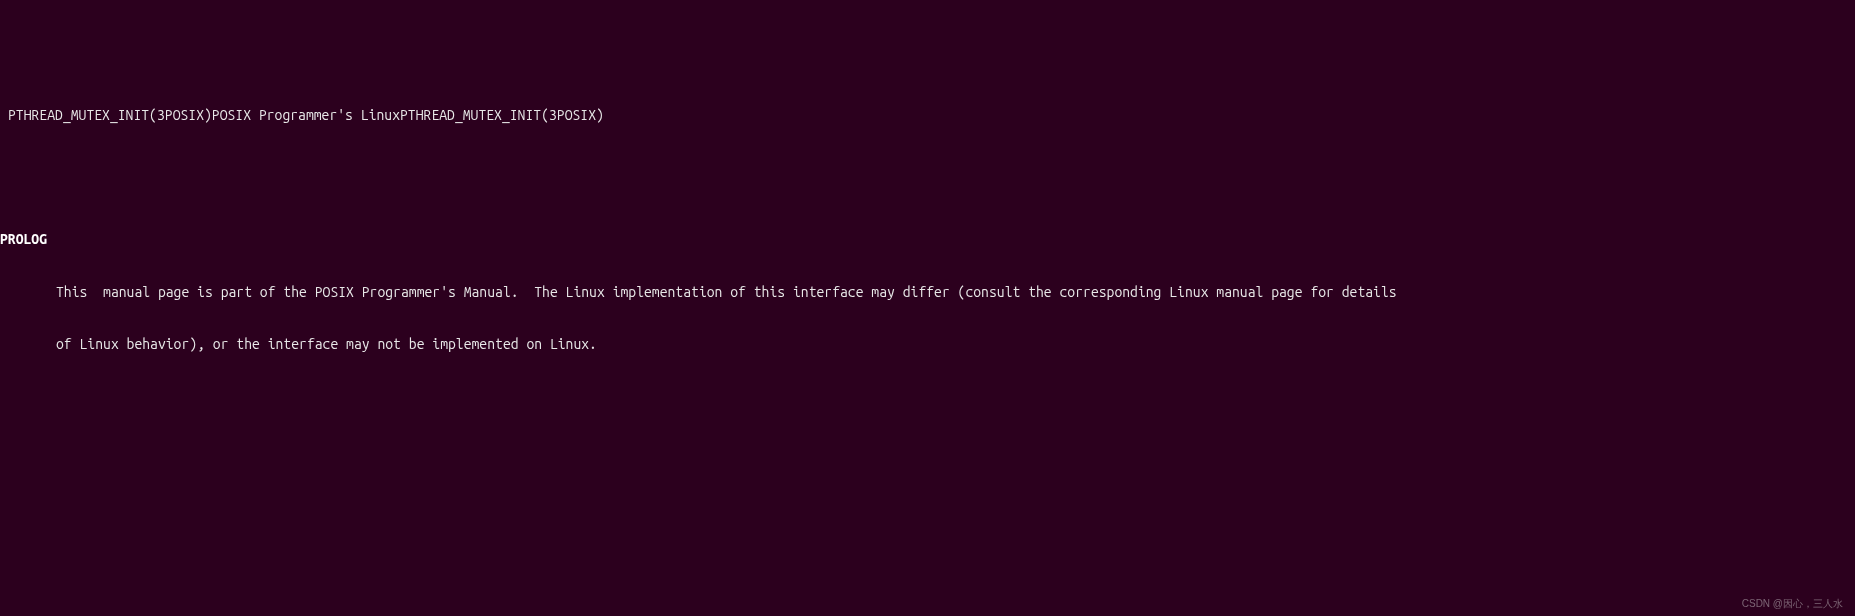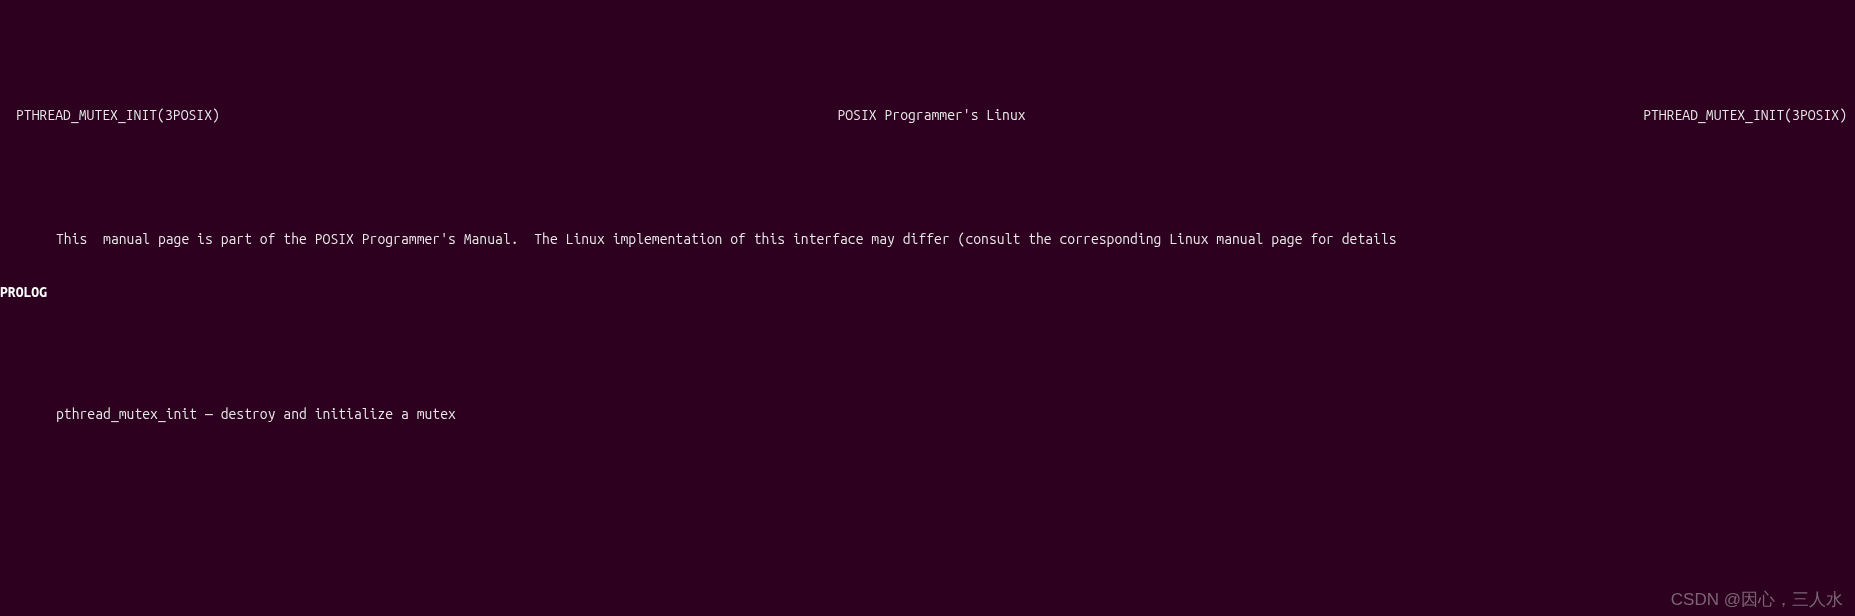--- a/index.html
+++ b/index.html
@@ -17,64 +17,63 @@
       height: 616px;
       overflow: hidden;
       position: relative;
       white-space: pre;
     }
     .content {
       padding: 0;
     }
     .header-row {
       display: flex;
-      justify-content: space-between;
-      padding: 2px 8px 2px 16px;
+      padding: 2px 8px 2px 8px;
     }
     .section-header {
       font-weight: bold;
       color: #ffffff;
       padding-left: 0;
     }
     .indented {
       padding-left: 56px;
     }
     .line {
       min-height: 17px;
     }
     .watermark {
       position: absolute;
       right: 12px;
       bottom: 6px;
       color: rgba(220, 220, 220, 0.45);
       font-family: sans-serif;
-      font-size: 17px;
+      font-size: 10px;
     }
     .blank-line {
       height: 17px;
     }
   </style>
 </head>
 <body>
 
 
 
 <div class="content">
   <div class="header-row line">
     <span>PTHREAD_MUTEX_INIT(3POSIX)</span>
     <span>POSIX Programmer's Linux</span>
     <span>PTHREAD_MUTEX_INIT(3POSIX)</span>
   </div>
   <div class="blank-line"></div>
 
+  <div class="line section-header">PROLOG</div>
   <div class="line indented">This  manual page is part of the POSIX Programmer's Manual.  The Linux implementation of this interface may differ (consult the corresponding Linux manual page for details</div>
-  <div class="line section-header">PROLOG</div>
+  <div class="line indented">of Linux behavior), or the interface may not be implemented on Linux.</div>
   <div class="blank-line"></div>
 
-  <div class="line indented">pthread_mutex_init — destroy and initialize a mutex</div>
   <div class="blank-line"></div>
 
   
   
   
   
   
   
 
   

